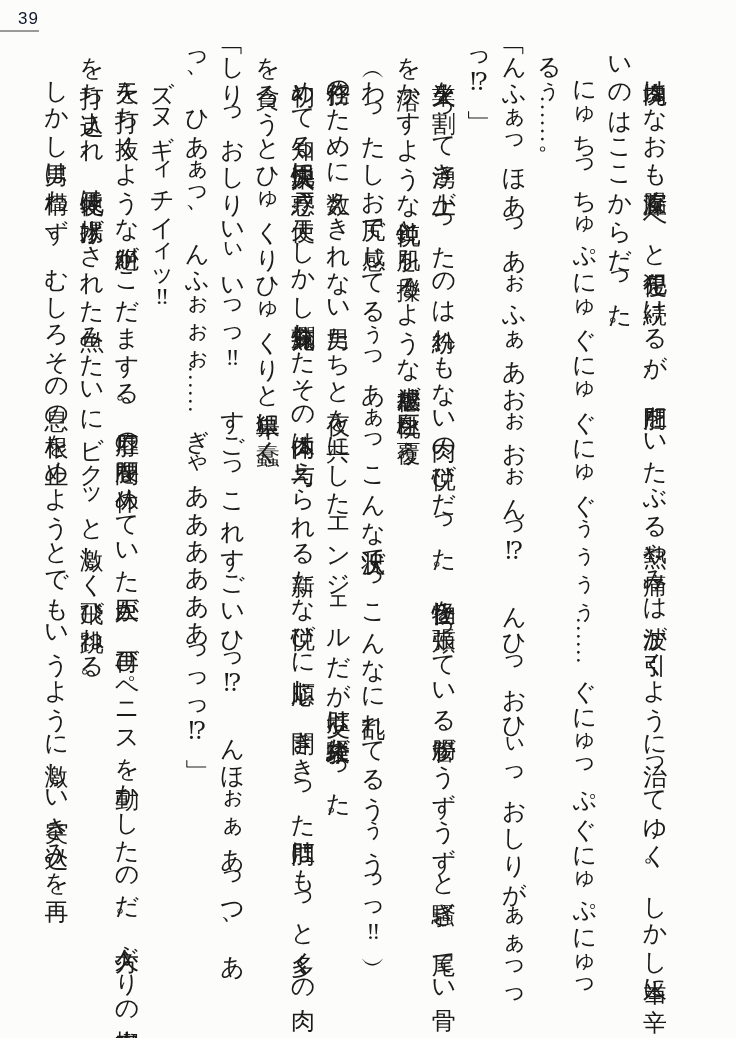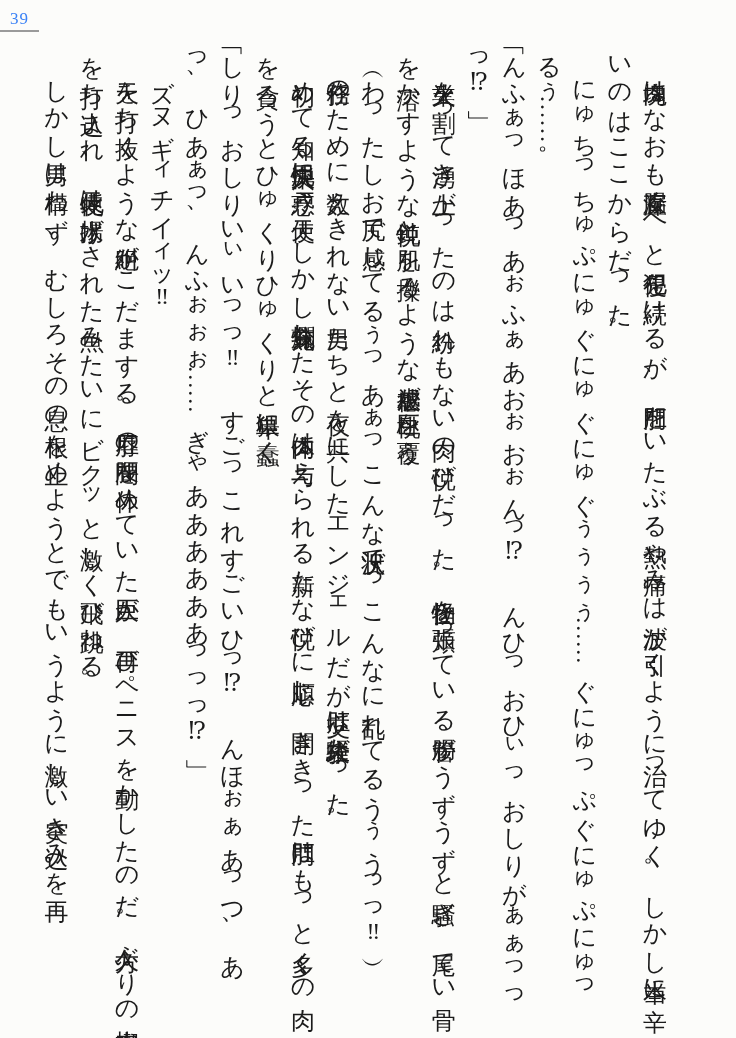--- a/index.html
+++ b/index.html
@@ -16,26 +16,26 @@
   .page {
     position: absolute;
     inset: 0;
     background: #fcfcfa;
   }
   .pagenum-wrap {
     position: absolute;
     top: 9px;
     left: 0;
     width: 39px;
-    text-align: center;
+    text-align: right;
     padding-bottom: 1px;
     border-bottom: 2px solid #9a9a9a;
-    font-family: Liberation Serif, serif;
+    font-family: Liberation Sans, sans-serif;
     font-size: 17px;
-    color: #3b82f6;
+    color: #0f172a;
     letter-spacing: 1px;
   }
   .text-block {
     position: absolute;
     top: 40px;
     right: 64px;
     height: 972px;
     width: 604px;
     writing-mode: vertical-rl;
     text-orientation: mixed;

